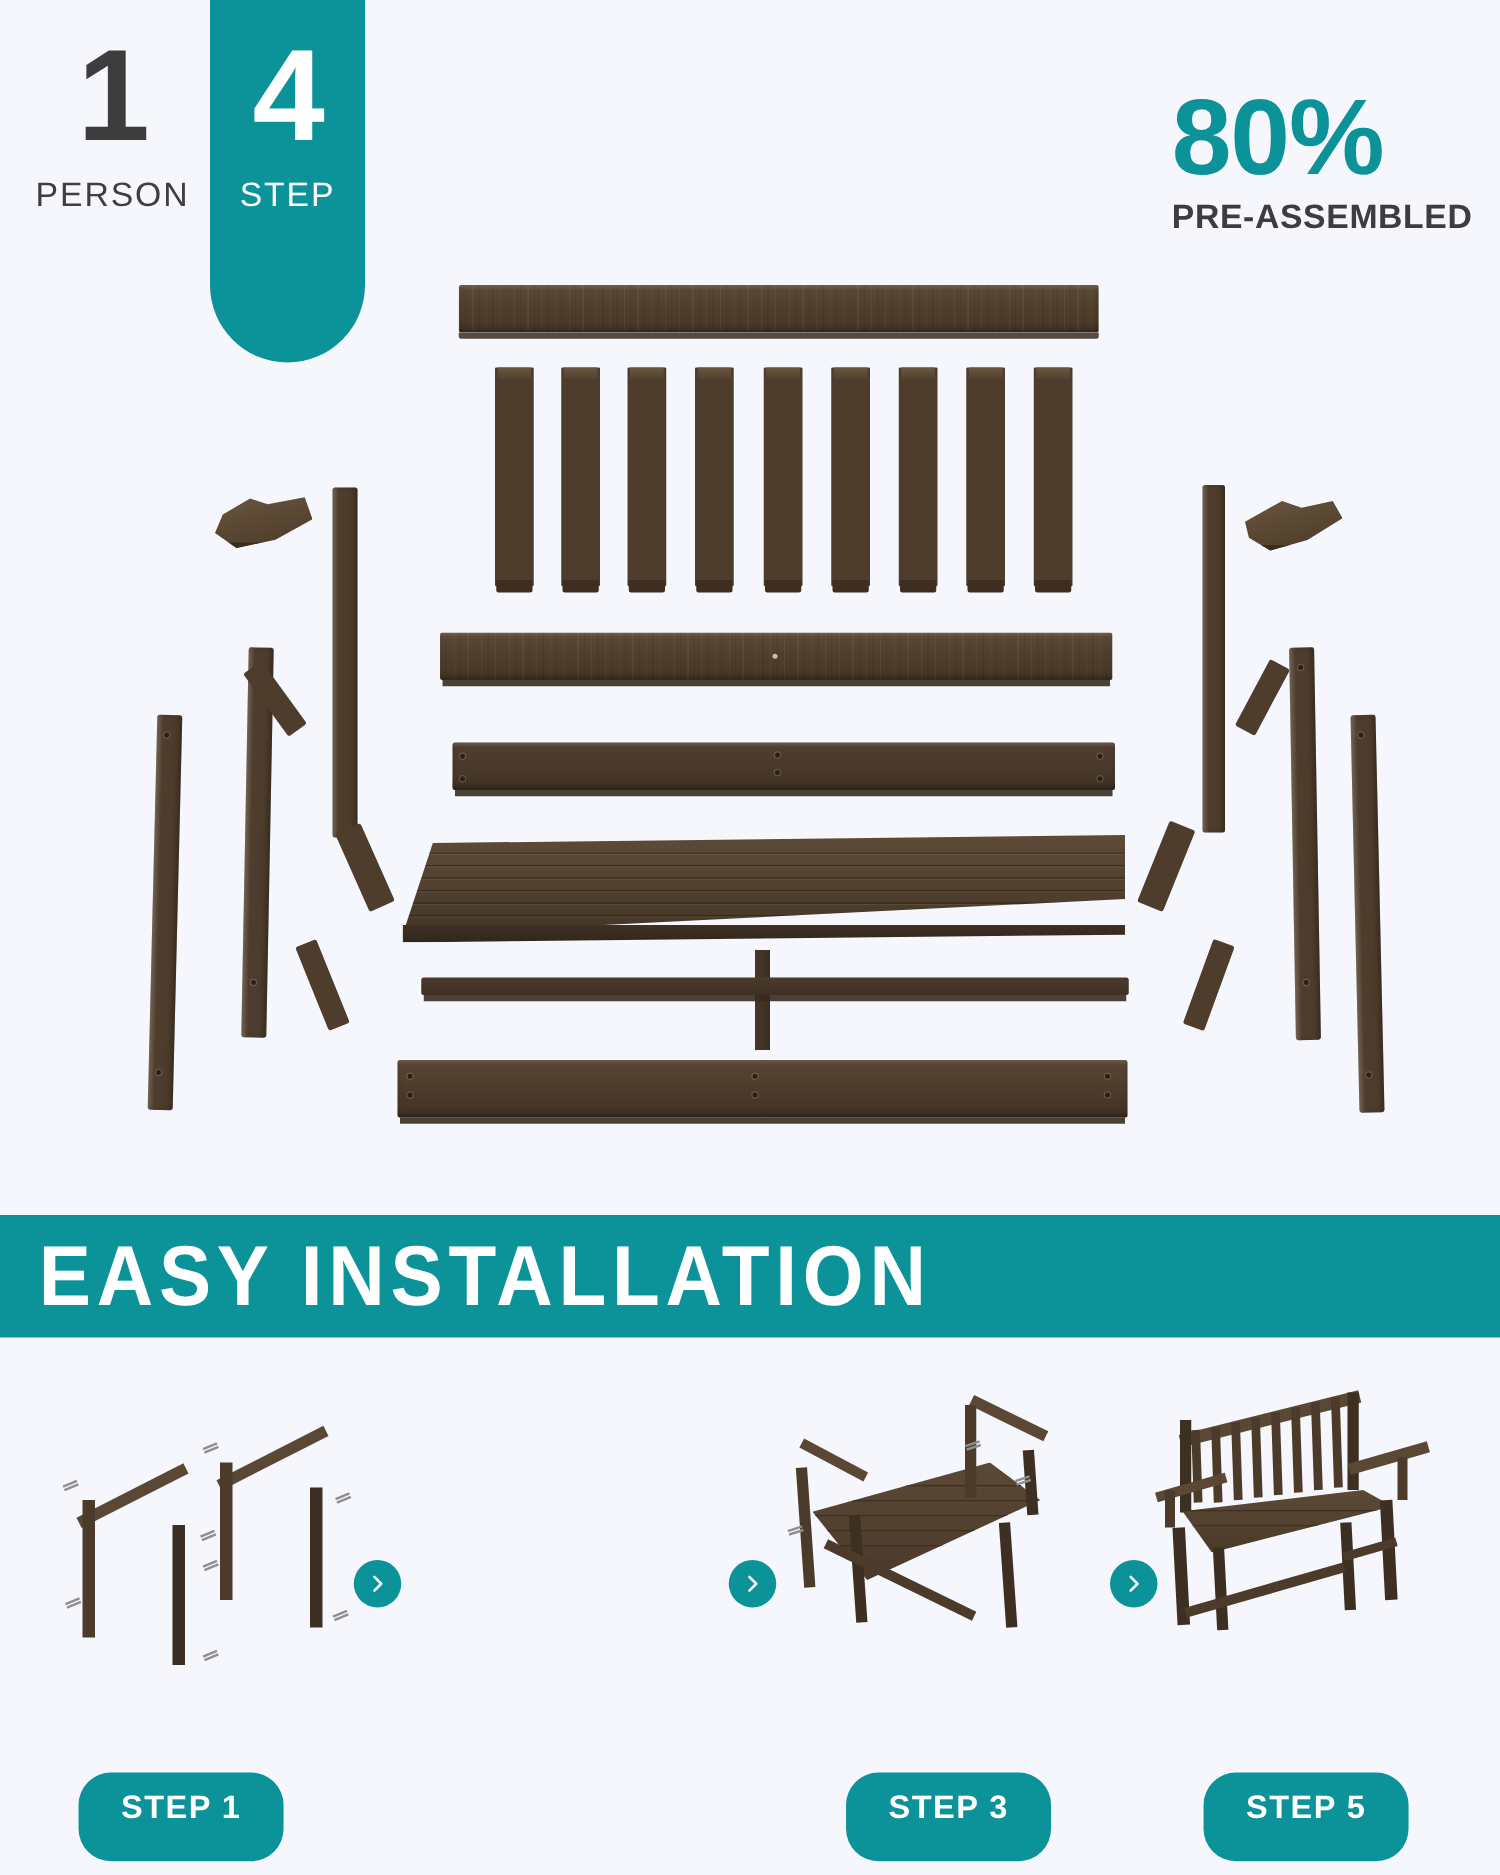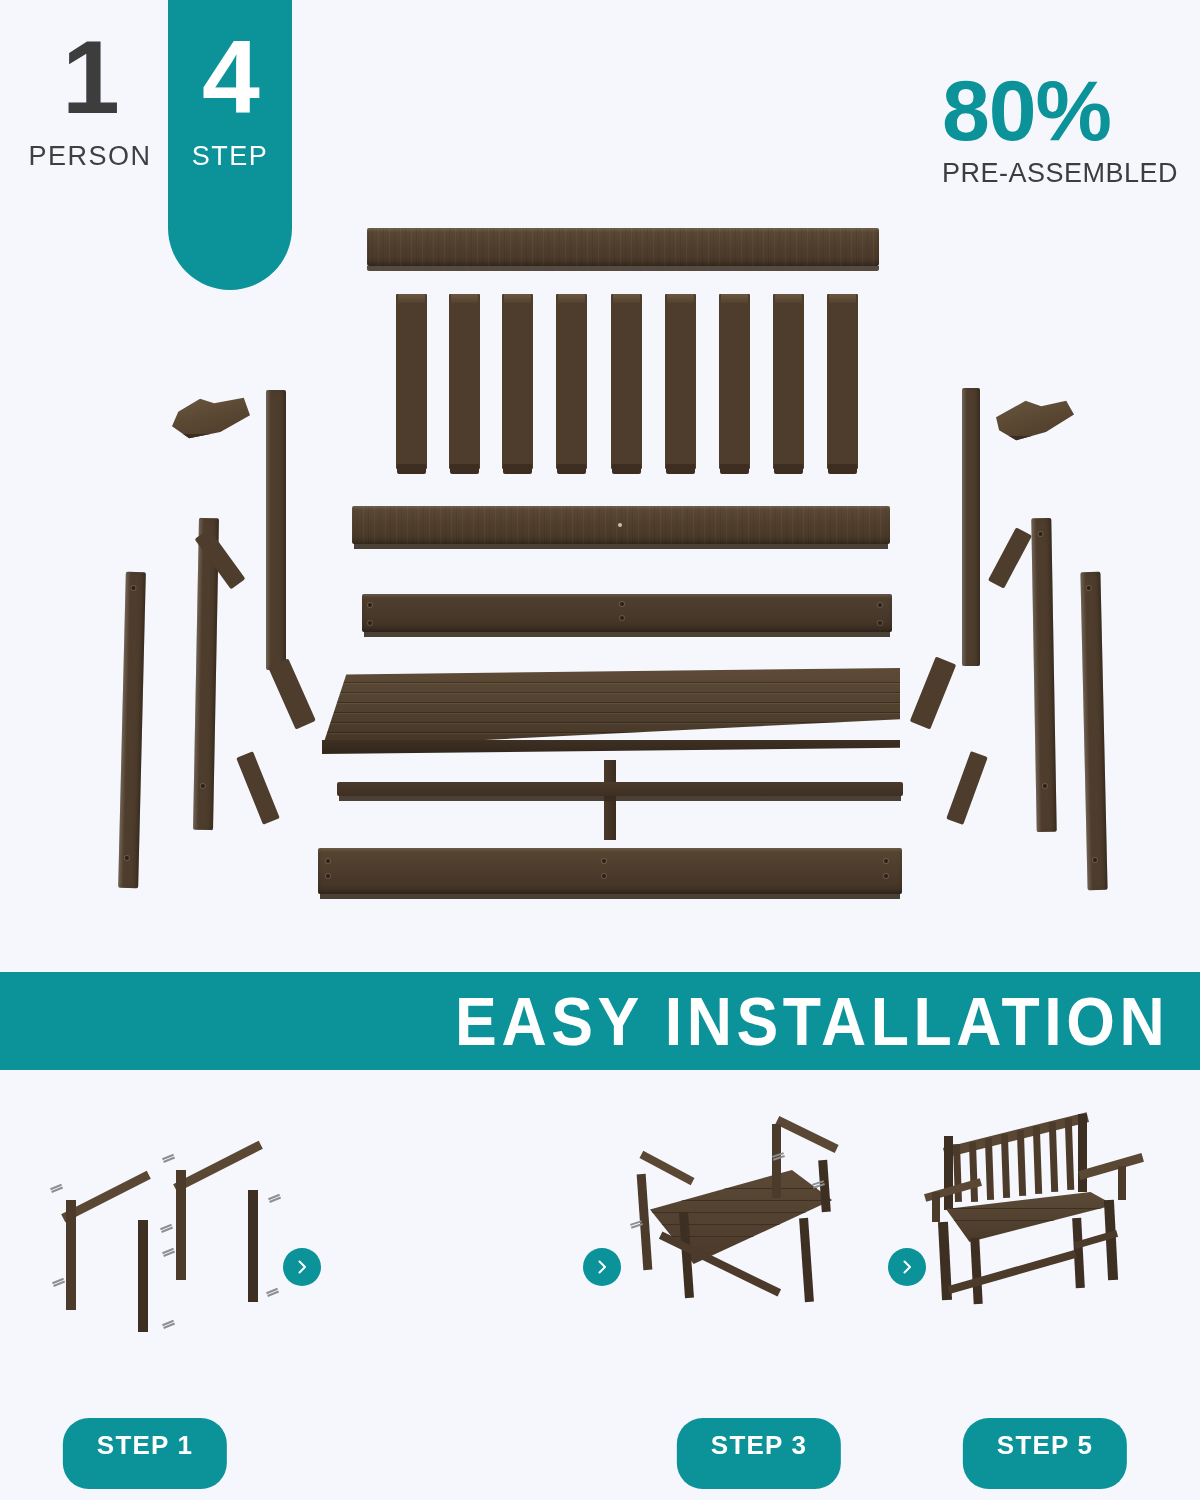--- a/index.html
+++ b/index.html
@@ -62,21 +62,21 @@
   }
   .pct {
     font-size: 86px;
     font-weight: bold;
     letter-spacing: -1px;
     color: var(--teal);
     line-height: 0.95;
   }
   .pct-sub {
     font-size: 27px;
-    font-weight: normal;
+    font-weight: bold;
     letter-spacing: 0.5px;
     color: #3d3d3d;
     margin-top: 6px;
   }
 
   
   .parts-zone {
     position: absolute; left: 0; top: 200px;
     width: 1200px; height: 765px;
   }
@@ -185,21 +185,21 @@
   .armcap::after {
     content:""; position:absolute; left:0; right:0; bottom:0; height:8px;
     background:#3b2d20;
   }
 
   
   #banner {
     position: absolute; left: 0; top: 972px;
     width: 1200px; height: 98px;
     background: var(--teal);
-    display: flex; align-items: center; justify-content: flex-end;
+    display: flex; align-items: center; justify-content: flex-start;
   }
   #banner-text {
     color: #ffffff;
     font-size: 68px;
     font-weight: bold;
     letter-spacing: 5px;
     transform: scaleX(.92);
     white-space: nowrap;
   }
 

